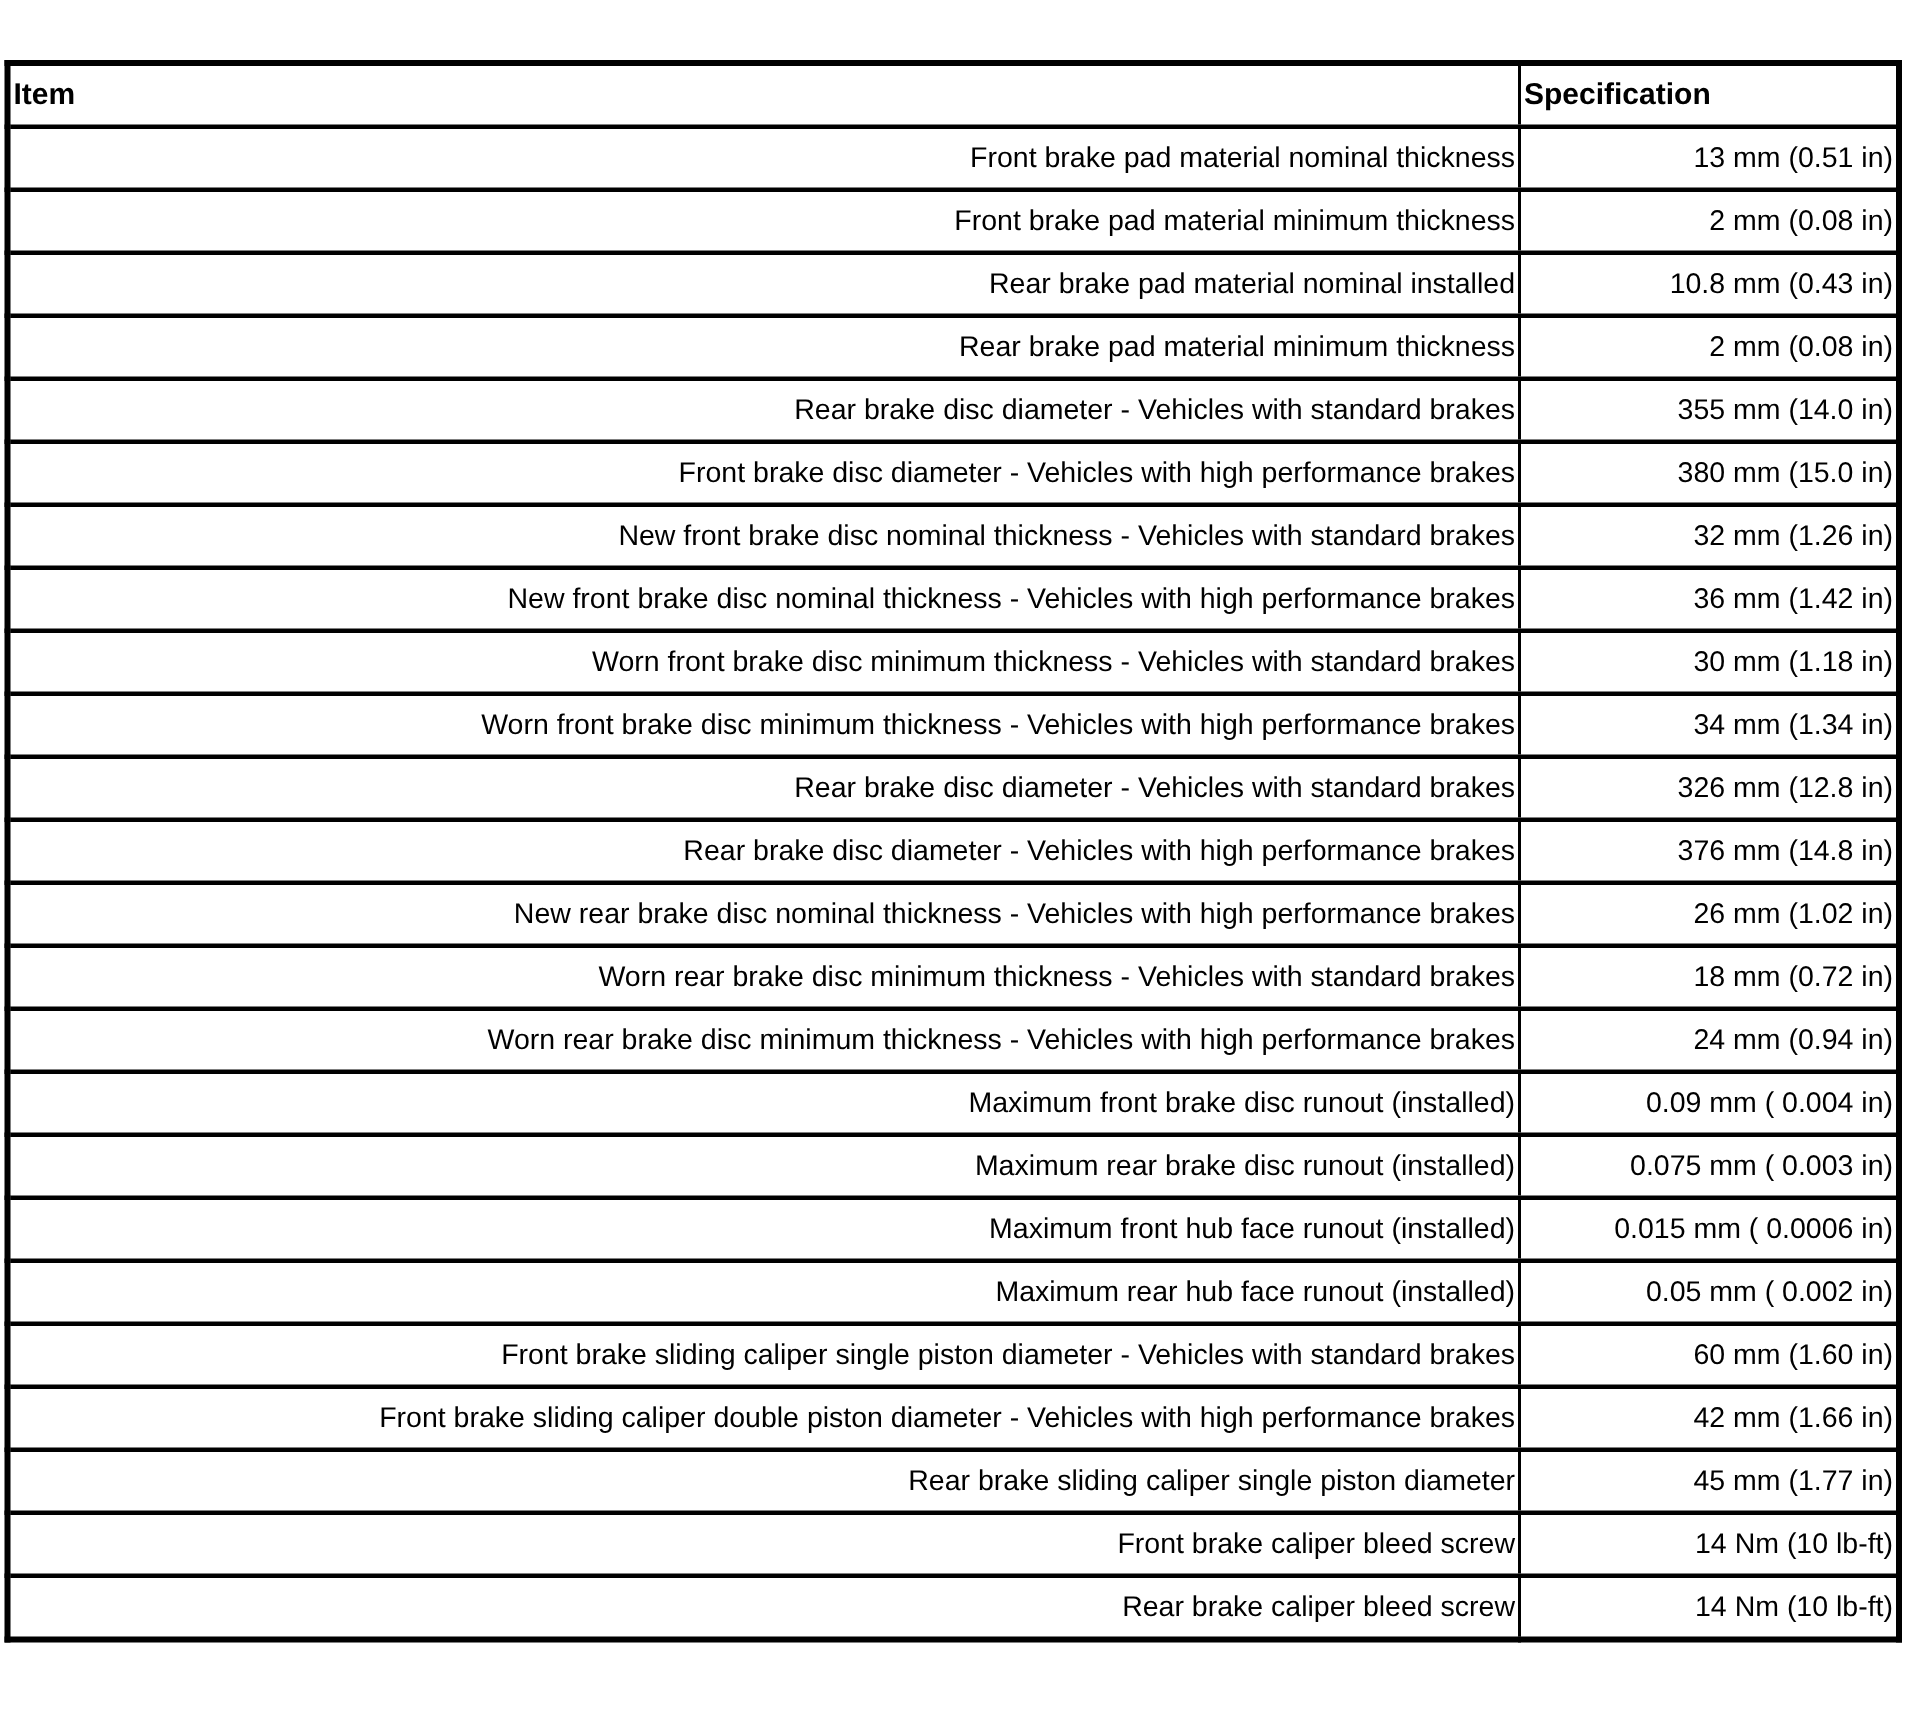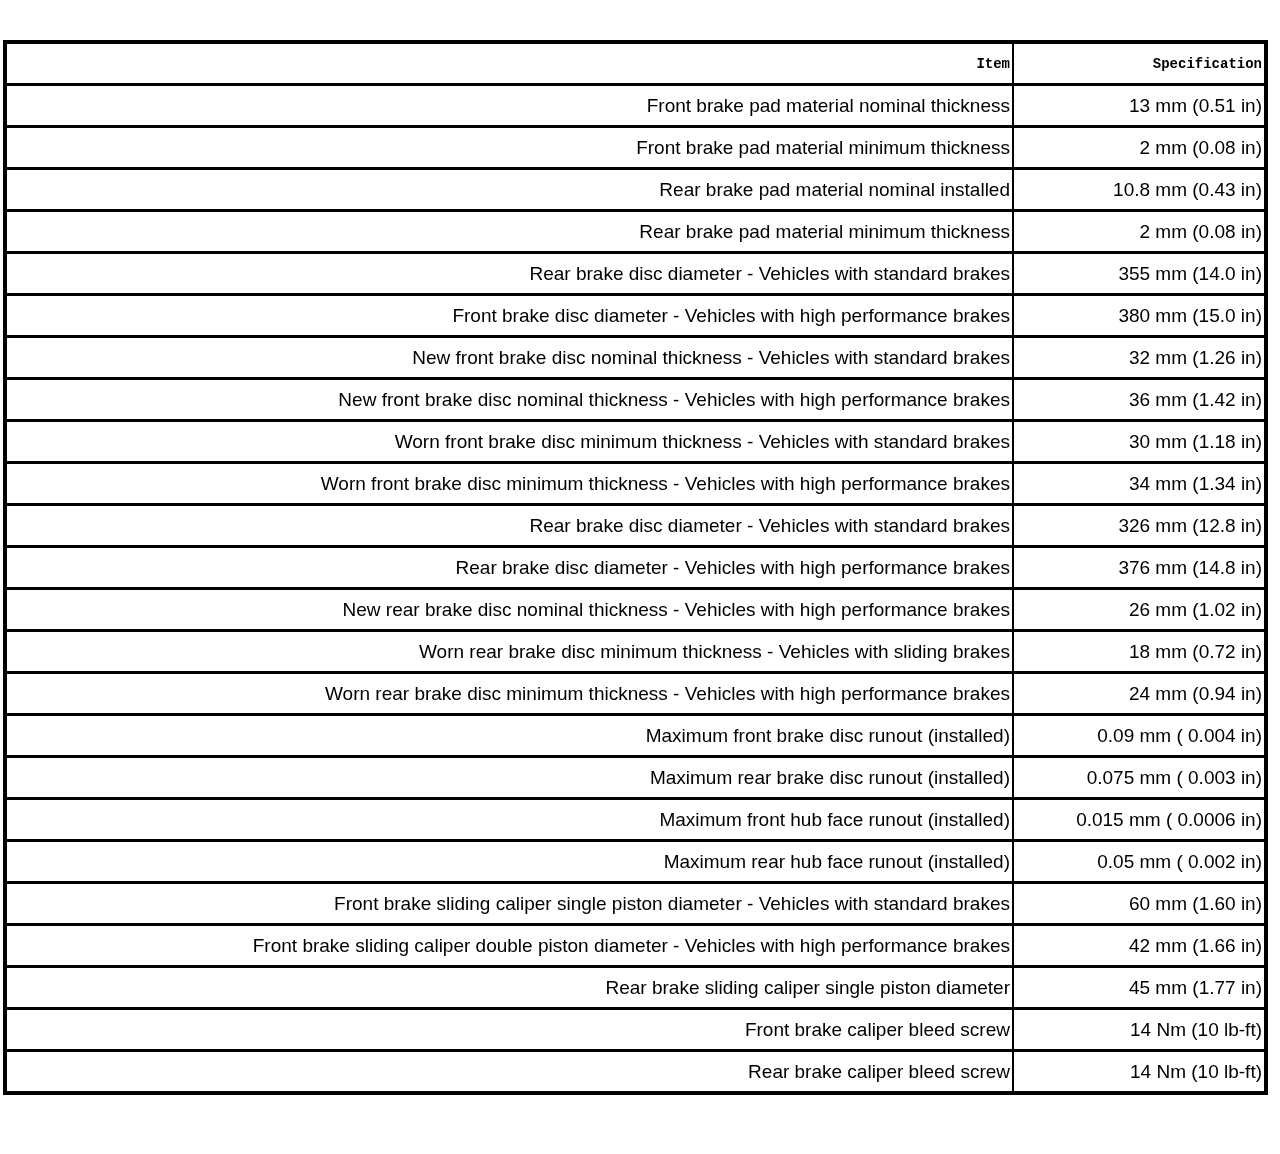--- a/index.html
+++ b/index.html
@@ -35,26 +35,25 @@
     border-collapse: collapse;
     table-layout: fixed;
     border: 4px solid #000000;
     background: #ffffff;
   }
   col.col-item { width: 1008px; }
   col.col-spec { width: 253px; }
   .spec-table th {
     border-bottom: 3px solid #000000;
     height: 39px;
-    font-size: 14px;
+    font-size: 20px;
     font-weight: 700;
-    text-align: right;
+    text-align: left;
     vertical-align: middle;
     padding: 0 2px;
-    font-family: Liberation Mono, monospace;
   }
   .spec-table td {
     border-top: 3px solid #000000;
     height: 39px;
     font-size: 19px;
     font-weight: 400;
     text-align: right;
     vertical-align: middle;
     padding: 0 2px;
     white-space: nowrap;
@@ -131,21 +130,21 @@
       </tr>
       <tr>
         <td class="item-col">Rear brake disc diameter - Vehicles with high performance brakes</td>
         <td class="spec-col">376 mm (14.8 in)</td>
       </tr>
       <tr>
         <td class="item-col">New rear brake disc nominal thickness - Vehicles with high performance brakes</td>
         <td class="spec-col">26 mm (1.02 in)</td>
       </tr>
       <tr>
-        <td class="item-col">Worn rear brake disc minimum thickness - Vehicles with sliding brakes</td>
+        <td class="item-col">Worn rear brake disc minimum thickness - Vehicles with standard brakes</td>
         <td class="spec-col">18 mm (0.72 in)</td>
       </tr>
       <tr>
         <td class="item-col">Worn rear brake disc minimum thickness - Vehicles with high performance brakes</td>
         <td class="spec-col">24 mm (0.94 in)</td>
       </tr>
       <tr>
         <td class="item-col">Maximum front brake disc runout (installed)</td>
         <td class="spec-col">0.09 mm ( 0.004 in)</td>
       </tr>

